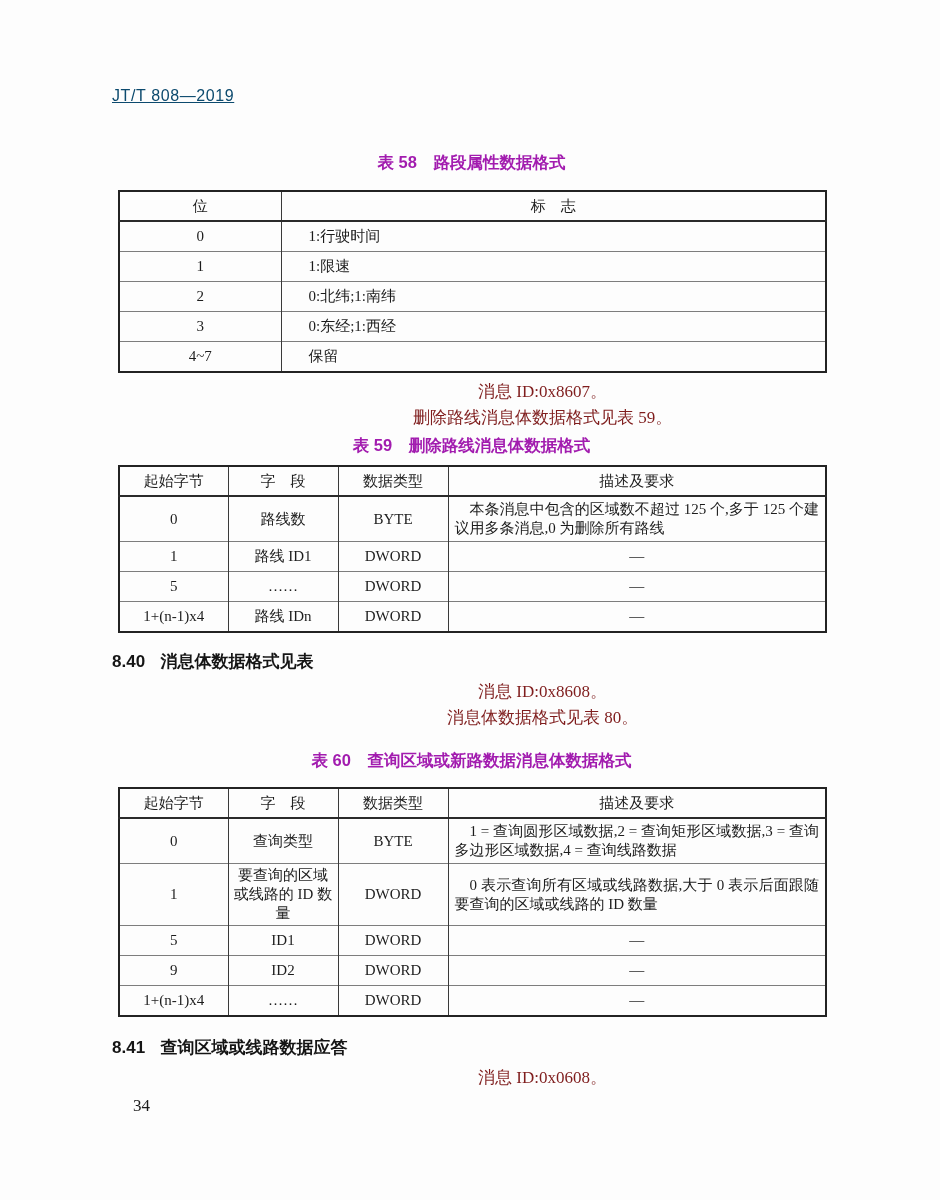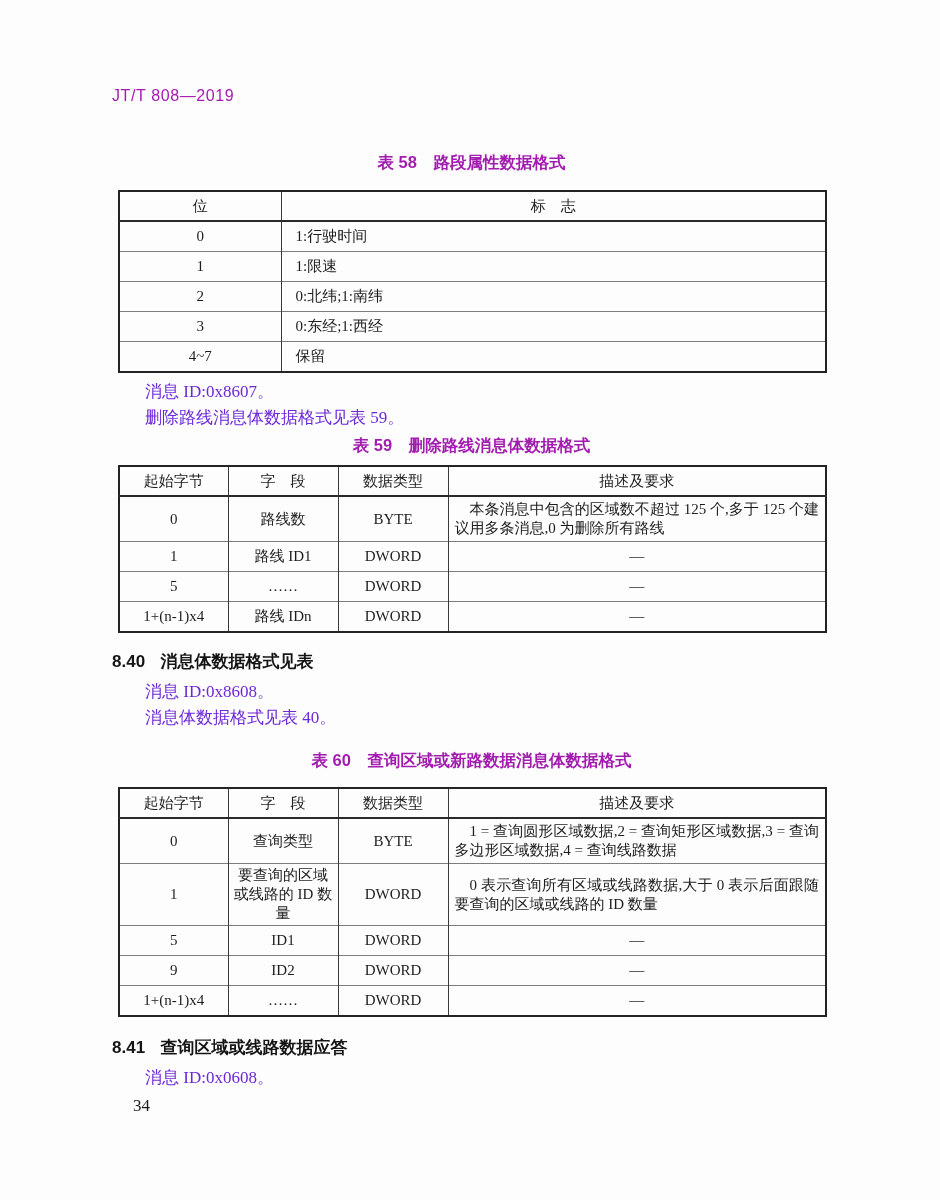--- a/index.html
+++ b/index.html
@@ -11,21 +11,22 @@
     position: relative;
     overflow: hidden;
   }
   .page { width: 940px; height: 1200px; }
 
   .doc-header {
     margin: 86px 0 0 112px;
     font-family: "Liberation Sans", "DejaVu Sans", sans-serif;
     font-size: 16px; line-height: 20px;
     letter-spacing: 0.6px;
-    color: #a21caf;
+    color: #0c4a6e;
+    text-decoration: underline;
   }
 
   .caption {
     width: 707px; margin-left: 118px;
     text-align: center;
     font-family: "Liberation Sans", "DejaVu Sans", sans-serif;
     font-weight: bold;
     font-size: 16.5px; line-height: 20px;
     color: #a21caf;
   }
@@ -62,21 +63,21 @@
     height: 25px;
     text-align: center;
     padding: 2px 3px;
     vertical-align: middle;
   }
   .tbl-59 th, .tbl-60 th { height: 25px; }
   .tbl-59 td, .tbl-60 td { height: 24px; }
 
   table.std td.flag {
     text-align: left;
-    padding-left: 14px;
+    padding-left: 27px;
   }
   table.std td.desc {
     text-align: justify;
     text-indent: 1em;
     padding: 3px 6px;
     border-radius: 14px;
   }
   table.std td.dash { text-align: center; }
 
   .section-heading {
@@ -87,21 +88,22 @@
     color: #151515;
   }
   .h-839 { margin-top: 24px; }
   .h-840 { margin-top: 18px; }
   .h-841 { margin-top: 20px; }
   .section-heading .sec-num { margin-right: 0.9em; }
 
   p.para {
     margin: 0 0 0 145px;
     font-size: 17px; line-height: 26px;
-    color: #6d28d9;
+    color: #7f1d1d;
+    text-align: center;
   }
   p.para.first { margin-top: 6px; }
 
   .page-num {
     margin: 4px 0 0 133px;
     font-size: 17px; line-height: 22px;
     color: #1c1c1c;
   }
 </style>
 </head>
@@ -197,21 +199,21 @@
           <td>DWORD</td>
           <td class="dash">—</td>
         </tr>
       </tbody>
   </table>
 
   <div class="section-heading h-840">
     <span class="sec-num">8.40</span><span>消息体数据格式见表</span>
   </div>
   <p class="para first">消息 ID:0x8608。</p>
-  <p class="para">消息体数据格式见表 40。</p>
+  <p class="para">消息体数据格式见表 80。</p>
 
   <div class="caption cap-60">
     <span class="cap-label">表 60</span><span>查询区域或新路数据消息体数据格式</span>
   </div>
 
   <table class="std tbl-60">
     <colgroup>
         <col style="width:109px">
         <col style="width:110px">
         <col style="width:110px">

